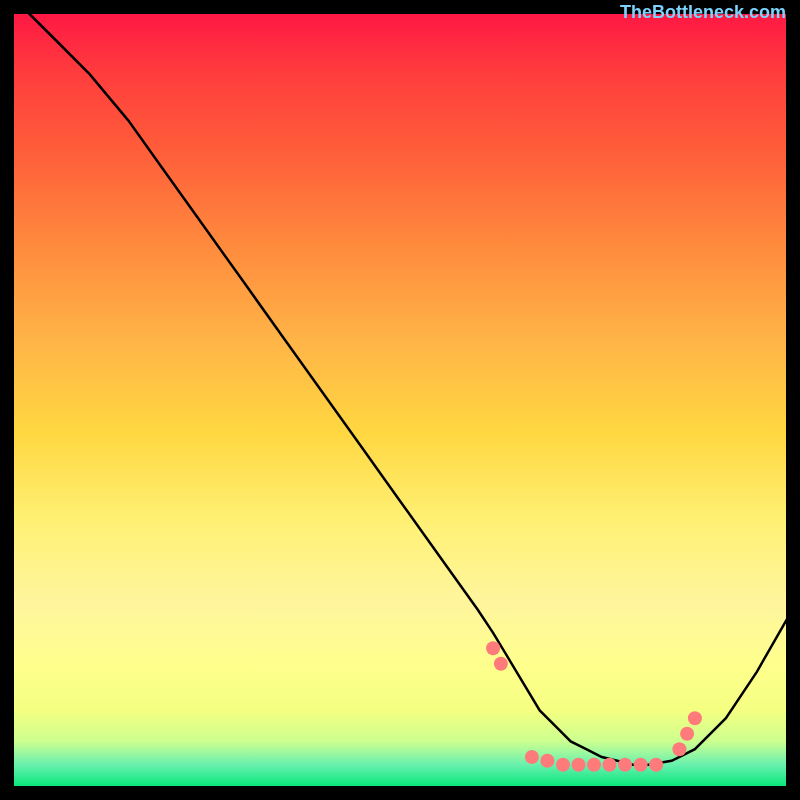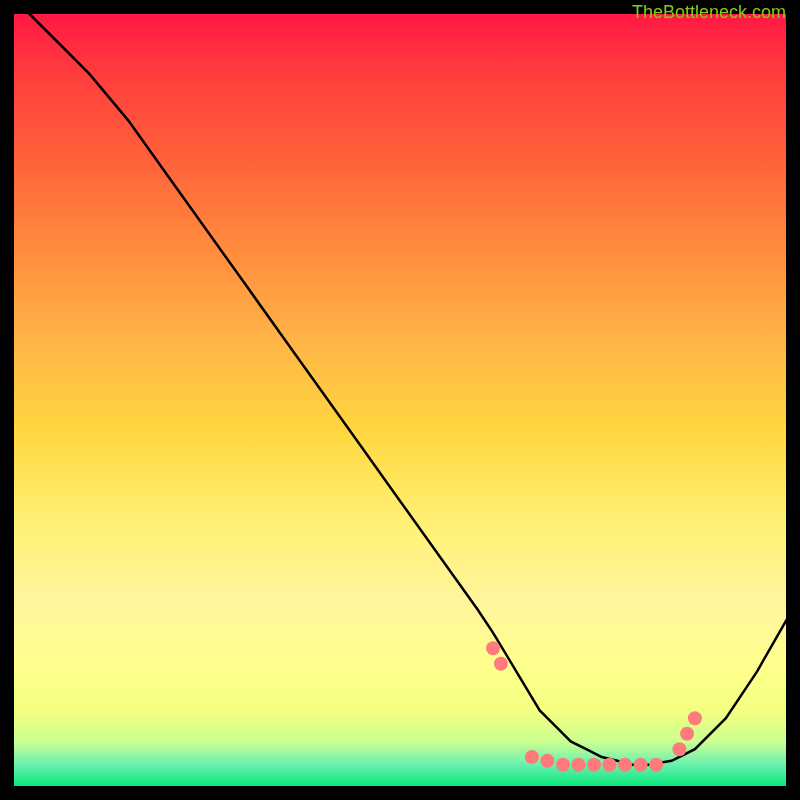--- a/index.html
+++ b/index.html
@@ -29,23 +29,23 @@
       #f4ff81 90%,
       #ccff90 94%,
       #69f0ae 97%,
       #00e676 100%
     );
   }
   .watermark {
     position: absolute;
     top: 2px;
     right: 14px;
-    color: #84cc16;
+    color: #7dd3fc;
     font-size: 18px;
-    font-weight: 400;
+    font-weight: 700;
     z-index: 10;
   }
   .curve-svg {
     position: absolute;
     left: 0;
     top: 0;
     width: 100%;
     height: 100%;
     z-index: 5;
   }

